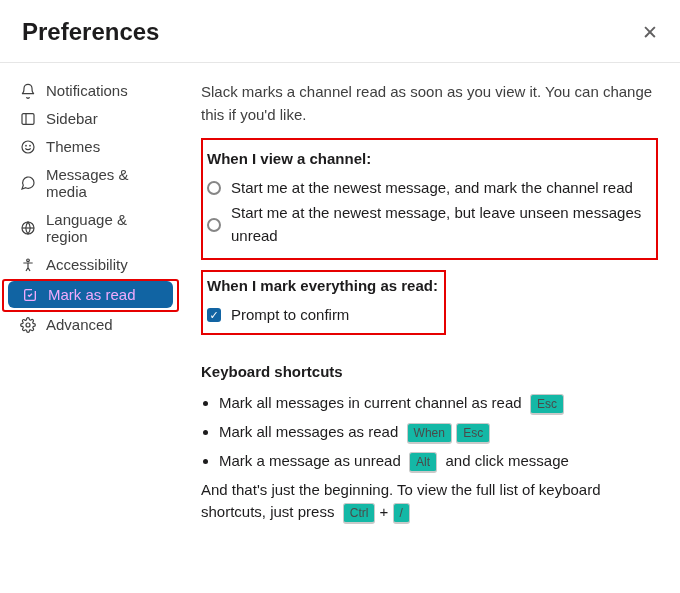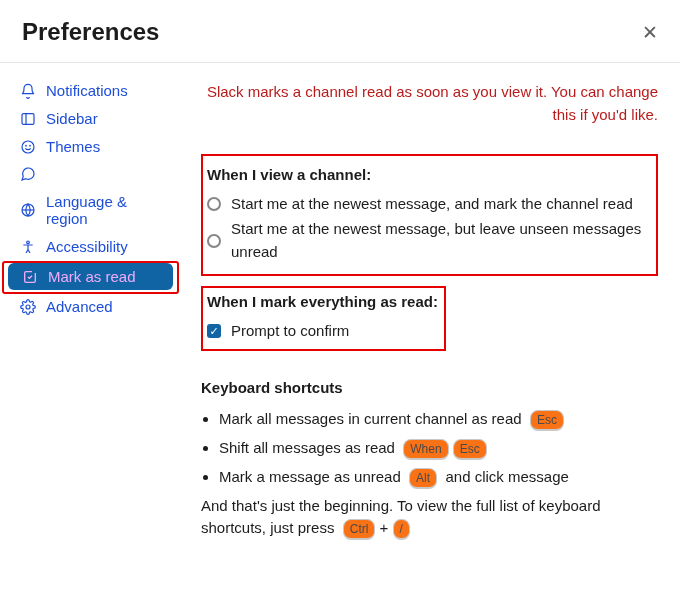--- a/index.html
+++ b/index.html
@@ -38,21 +38,21 @@
     .sidebar {
       width: 185px;
       padding: 14px 10px 14px 6px;
     }
     .sidebar-item {
       display: flex;
       align-items: center;
       padding: 5px 10px 5px 14px;
       border-radius: 6px;
       cursor: pointer;
-      color: #1d4ed8;
+      color: #404040;
       font-size: 15px;
       gap: 10px;
       margin-bottom: 1px;
     }
     .sidebar-item.selected {
       background: #1164a3;
       color: #f0abfc;
     }
     .sidebar-item .icon {
       width: 16px;
@@ -67,21 +67,21 @@
       border-radius: 3px;
       margin: 0 -4px -1px -4px;
       padding: 0 4px 1px 4px;
     }
     .main {
       flex: 1;
       padding: 18px 22px 18px 16px;
       font-size: 15px;
       line-height: 1.5;
     }
-    .intro { margin-bottom: 28px; color: #b91c1c; text-align: right; }
+    .intro { margin-bottom: 12px; color: #404040; }
     .section-box {
       border: 2.5px solid #e60000;
       padding: 8px 10px 8px 4px;
       margin-bottom: 10px;
     }
     .section-box2 {
       border: 2.5px solid #e60000;
       padding: 3px 6px 4px 4px;
       margin-bottom: 14px;
       display: inline-block;
@@ -124,24 +124,24 @@
       justify-content: center;
       color: #fff;
       font-size: 11px;
       flex-shrink: 0;
     }
     .ks-title { font-weight: 700; margin: 12px 0 8px 0; }
     .ks-list { list-style: disc; padding-left: 18px; }
     .ks-list li { margin: 6px 0; }
     .kbd {
       display: inline-block;
-      background: #f97316;
+      background: #14b8a6;
       border: 1px solid #c9c9c9;
       border-bottom-width: 2px;
-      border-radius: 8px;
+      border-radius: 3px;
       padding: 0 6px;
       font-size: 12px;
       color: #4a4a4a;
       font-family: inherit;
       line-height: 18px;
       vertical-align: baseline;
     }
     .footer-text { }
   </style>
 </head>
@@ -189,20 +189,21 @@
       </span>
       <span>Themes</span>
     </div>
 
     <div class="sidebar-item">
       <span class="icon">
         <svg viewBox="0 0 24 24" fill="none" stroke="currentColor" stroke-width="1.8">
             <path d="M21 11.5a8.38 8.38 0 0 1-8.5 8.5 8.5 8.5 0 0 1-3.8-.9L3 21l1.9-5.7A8.5 8.5 0 1 1 21 11.5z"></path>
           </svg>
       </span>
+      <span>Messages &amp; media</span>
     </div>
 
     <div class="sidebar-item">
       <span class="icon">
         <svg viewBox="0 0 24 24" fill="none" stroke="currentColor" stroke-width="1.8">
             <circle cx="12" cy="12" r="9"></circle>
             <line x1="3" y1="12" x2="21" y2="12"></line>
             <path d="M12 3a14 14 0 0 1 0 18 14 14 0 0 1 0-18z"></path>
           </svg>
       </span>
@@ -266,21 +267,21 @@
       </div>
     </div>
 
     <div class="ks-title">Keyboard shortcuts</div>
     <ul class="ks-list">
       <li>
         <span>Mark all messages in current channel as read</span>
         &nbsp;<span class="kbd">Esc</span>
       </li>
       <li>
-        <span>Shift all messages as read</span>
+        <span>Mark all messages as read</span>
         &nbsp;<span class="kbd">When</span>
         <span class="kbd">Esc</span>
       </li>
       <li>
         <span>Mark a message as unread</span>
         &nbsp;<span class="kbd">Alt</span>
         &nbsp;<span>and click message</span>
       </li>
     </ul>
 

